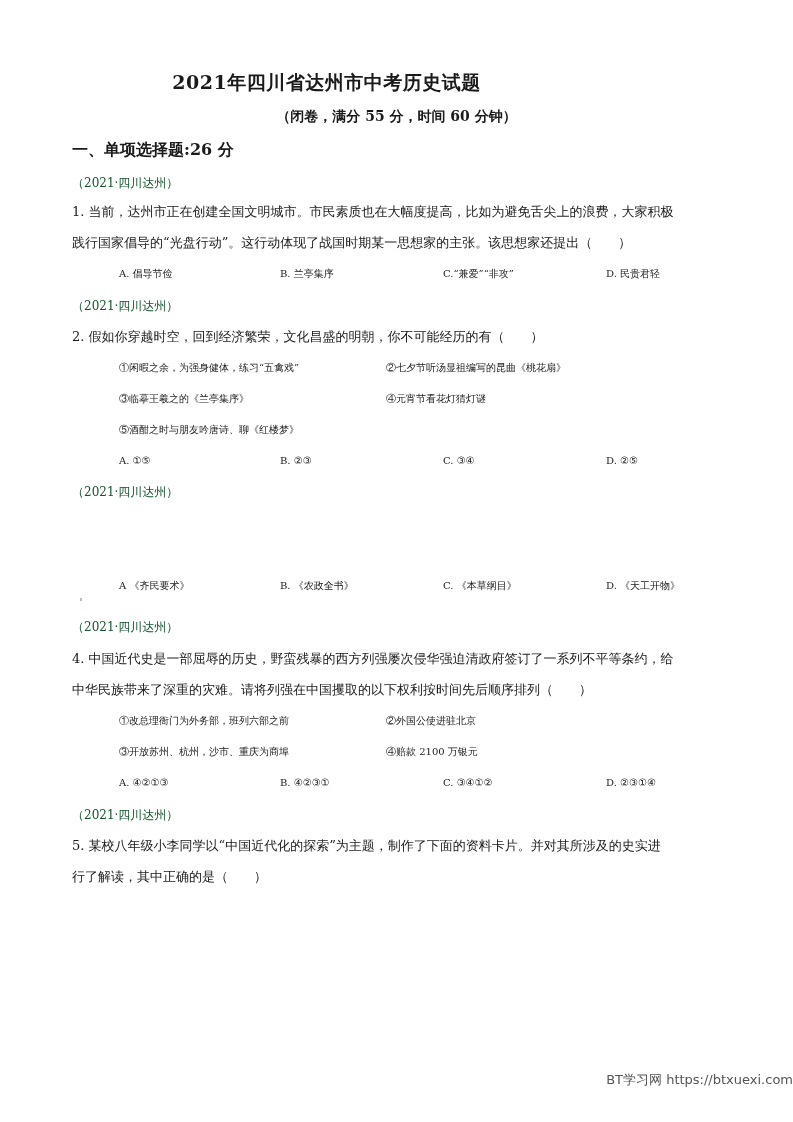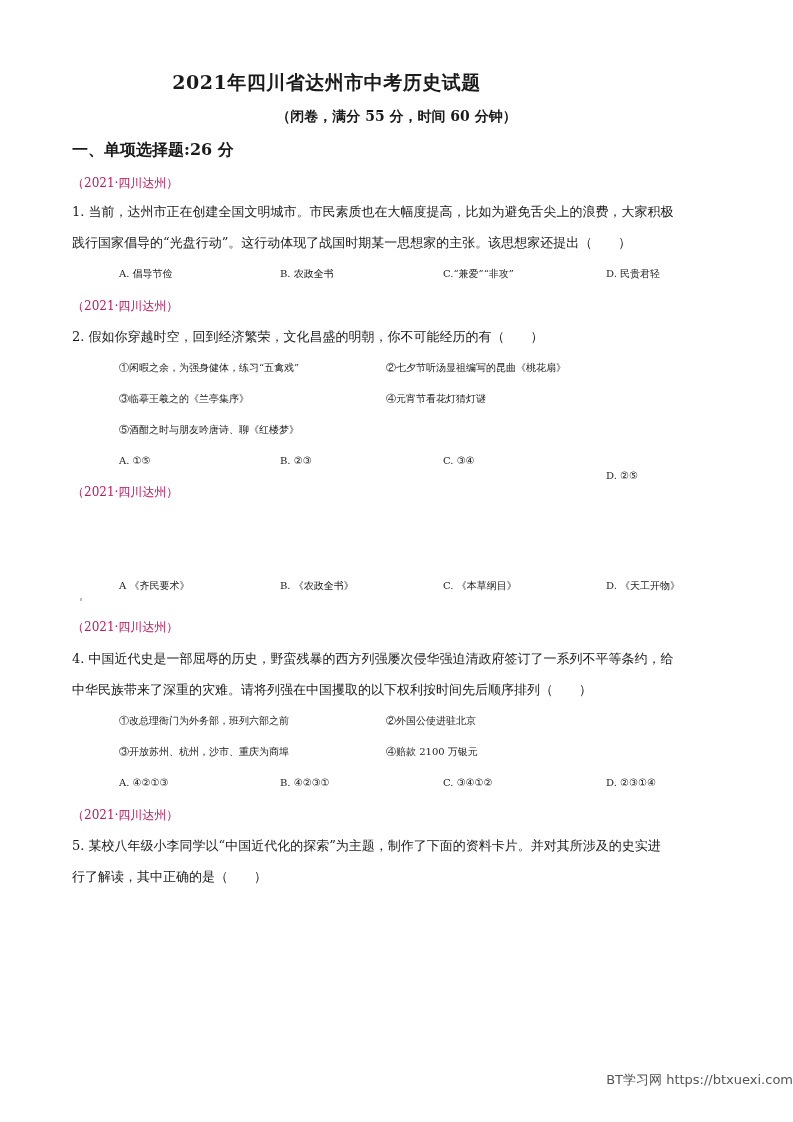--- a/index.html
+++ b/index.html
@@ -5,55 +5,55 @@
     html, body { margin: 0; padding: 0; background: #ffffff; }
     body { width: 793px; height: 1122px; position: relative; overflow: hidden;
       font-family: "DejaVu Serif", "Liberation Serif", serif; color: #1a1a1a; }
     .page { position: absolute; left: 0; top: 0; width: 793px; height: 1122px; }
     .title { position: absolute; left: 0; width: 653px; top: 70px; text-align: center;
       font-size: 19px; font-weight: bold; letter-spacing: 0.5px; }
     .subtitle { position: absolute; left: 0; width: 793px; top: 108px; text-align: center;
       font-size: 14px; font-weight: bold; }
     .section { position: absolute; left: 72px; top: 140px; font-size: 16px; font-weight: bold; }
     .line { position: absolute; left: 72px; font-size: 13px; white-space: nowrap; line-height: 20px; }
-    .src { font-size: 12px; color: #be185d; }
+    .src { font-size: 12px; color: #14532d; }
     .opt { position: absolute; font-size: 10px; white-space: nowrap; line-height: 20px; margin-left: 47px; }
     .col-a { left: 72px; } .col-b { left: 233px; } .col-c { left: 396px; } .col-d { left: 559px; }
     .item2 { left: 339px; }
     .footer { position: absolute; left: 0; width: 793px; top: 1071px; text-align: right;
       font-family: "DejaVu Sans", "Liberation Sans", sans-serif; font-size: 13px; color: #555; }
     .dot { position: absolute; left: 80px; top: 598px; width: 2px; height: 3px; background: #bbb; }
   </style>
 </head>
 <body>
 
 <div class="page">
   <div class="title">2021年四川省达州市中考历史试题</div>
   <div class="subtitle">（闭卷，满分 55 分，时间 60 分钟）</div>
   <div class="section">一、单项选择题:26 分</div>
 
   <div class="line src" style="top:173px">（2021·四川达州）</div>
   <div class="line" style="top:202px">1. 当前，达州市正在创建全国文明城市。市民素质也在大幅度提高，比如为避免舌尖上的浪费，大家积极</div>
   <div class="line" style="top:233px">践行国家倡导的“光盘行动”。这行动体现了战国时期某一思想家的主张。该思想家还提出（　　）</div>
   <div class="opt col-a" style="top:264px">A. 倡导节俭</div>
-  <div class="opt col-b" style="top:264px">B. 农政全书</div>
+  <div class="opt col-b" style="top:264px">B. 兰亭集序</div>
   <div class="opt col-c" style="top:264px">C.“兼爱”“非攻”</div>
   <div class="opt col-d" style="top:264px">D. 民贵君轻</div>
 
   <div class="line src" style="top:296px">（2021·四川达州）</div>
   <div class="line" style="top:327px">2. 假如你穿越时空，回到经济繁荣，文化昌盛的明朝，你不可能经历的有（　　）</div>
   <div class="opt col-a" style="top:358px">①闲暇之余，为强身健体，练习“五禽戏”</div>
   <div class="opt item2" style="top:358px">②七夕节听汤显祖编写的昆曲《桃花扇》</div>
   <div class="opt col-a" style="top:389px">③临摹王羲之的《兰亭集序》</div>
   <div class="opt item2" style="top:389px">④元宵节看花灯猜灯谜</div>
   <div class="opt col-a" style="top:420px">⑤酒酣之时与朋友吟唐诗、聊《红楼梦》</div>
   <div class="opt col-a" style="top:451px">A. ①⑤</div>
   <div class="opt col-b" style="top:451px">B. ②③</div>
   <div class="opt col-c" style="top:451px">C. ③④</div>
-  <div class="opt col-d" style="top:466px">D. ②⑤</div>
+  <div class="opt col-d" style="top:451px">D. ②⑤</div>
 
   <div class="line src" style="top:482px">（2021·四川达州）</div>
   <div class="opt col-a" style="top:576px">A 《齐民要术》</div>
   <div class="opt col-b" style="top:576px">B. 《农政全书》</div>
   <div class="opt col-c" style="top:576px">C. 《本草纲目》</div>
   <div class="opt col-d" style="top:576px">D. 《天工开物》</div>
   <div class="dot"></div>
 
   <div class="line src" style="top:617px">（2021·四川达州）</div>
   <div class="line" style="top:649px">4. 中国近代史是一部屈辱的历史，野蛮残暴的西方列强屡次侵华强迫清政府签订了一系列不平等条约，给</div>

